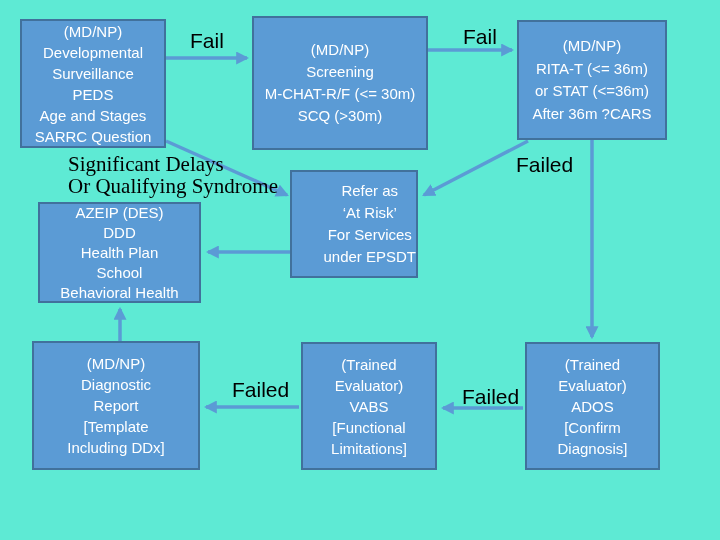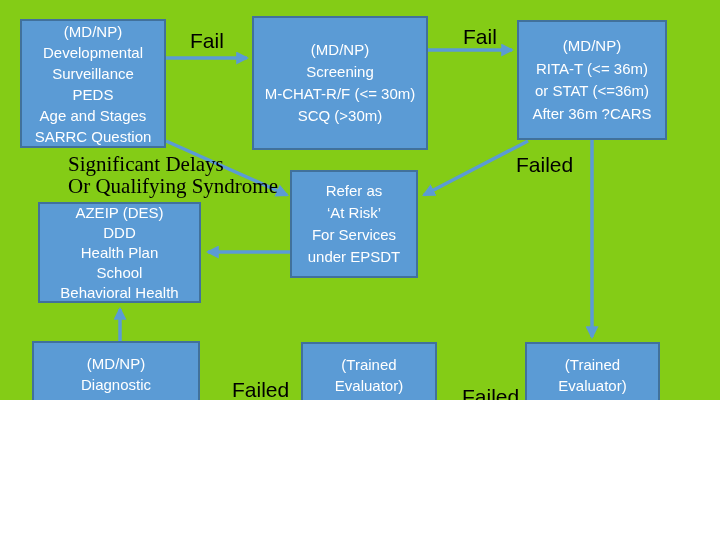--- a/index.html
+++ b/index.html
@@ -6,22 +6,22 @@
     --box-fill: #5b9bd5;
     --box-border: #41719c;
     --arrow: #5b9bd5;
     --box-text: #ffffff;
     --label-text: #000000;
   }
   html, body { margin: 0; padding: 0; background: #ffffff; }
   .canvas {
     position: relative;
     width: 720px;
-    height: 400px;
-    background: #84cc16;
+    height: 540px;
+    background: #5eead4;
     overflow: hidden;
     font-family: "Liberation Sans", sans-serif;
   }
   .arrows {
     position: absolute;
     left: 0; top: 0;
     width: 720px; height: 540px;
   }
   .arrows line { stroke: var(--arrow); stroke-width: 3.5; }
   .box {
@@ -91,21 +91,21 @@
   </div>
 
   <div class="box" style="left:38px; top:202px; width:163px; height:101px;">
     <div class="box-text" style="line-height:20px;">AZEIP (DES)
 DDD
 Health Plan
 School
 Behavioral Health</div>
   </div>
 
-  <div class="box" style="left:290px; top:170px; width:128px; height:108px;">
+  <div class="box" style="left:290px; top:170px; width:128px; height:108px;justify-content:flex-end;">
     <div class="box-text" style="line-height:22px;">Refer as
 ‘At Risk’
 For Services
 under EPSDT</div>
   </div>
 
   <div class="box" style="left:32px; top:341px; width:168px; height:129px;">
     <div class="box-text" style="line-height:21px;">(MD/NP)
 Diagnostic
 Report

